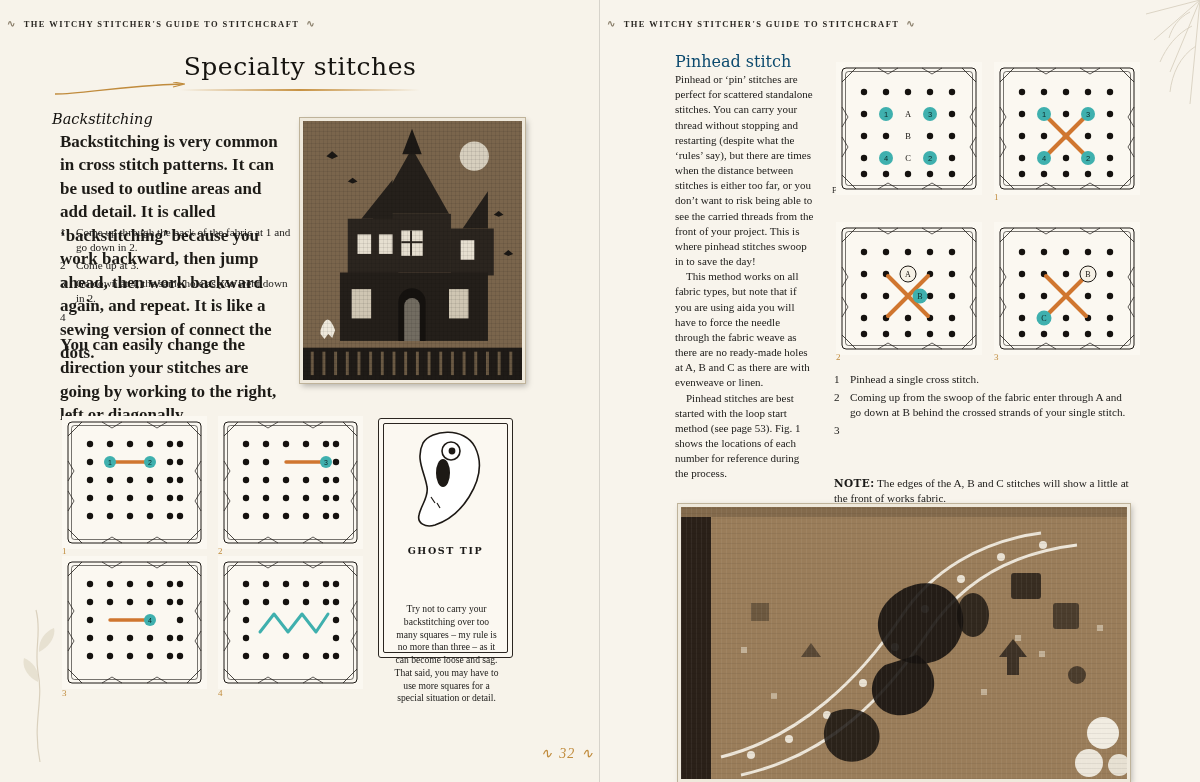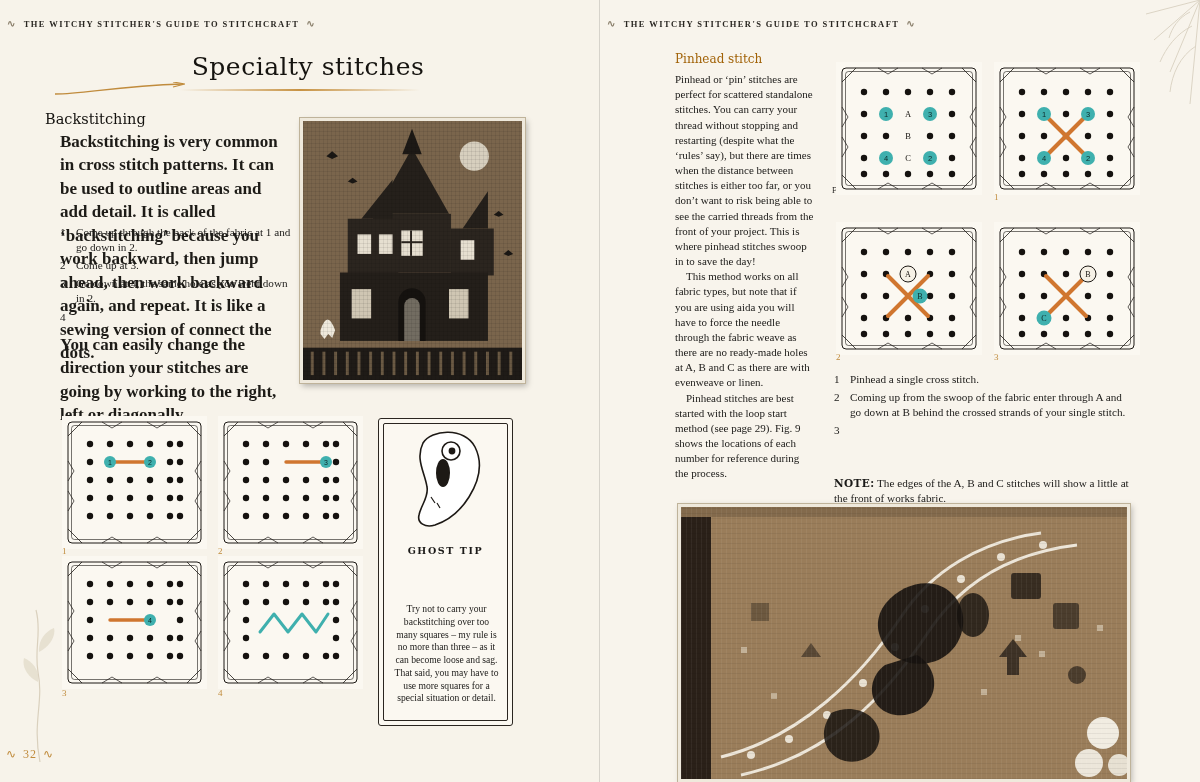--- a/index.html
+++ b/index.html
@@ -26,21 +26,21 @@
     font-size:8.5px; letter-spacing:1.4px;
     font-family:"Liberation Serif", serif;
     font-weight:bold;
     color:#2a2722;
     text-transform:uppercase;
   }
   .runhead .orn { color:#8a7f6b; font-size:10px; padding:0 7px; }
 
   
   .chapter-title {
-    position:absolute; top:52px; left:8px; width:600px; text-align:center;
+    position:absolute; top:52px; left:0; width:600px; text-align:center;
     font-size:25px; font-family:"DejaVu Serif", serif; letter-spacing:.5px;
     color:#15130f;
   }
   .title-rule {
     position:absolute; top:89px; left:180px; width:240px; height:2px;
     background:linear-gradient(to right, rgba(198,140,58,0), #c79243, rgba(198,140,58,0));
   }
   .flourish-left {
     position:absolute; top:82px; left:55px; width:130px; height:14px;
   }
@@ -83,48 +83,48 @@
     position:absolute;
     width:145px; height:133px;
     background:#fbf8f1;
   }
   .dgm-caption {
     position:absolute; font-size:9px; color:#c08b3c; font-family:"Liberation Serif", serif;
   }
 
   
   .ghost-card {
-    position:absolute; left:378px; top:418px; width:135px; height:308px;
+    position:absolute; left:378px; top:418px; width:135px; height:240px;
     background:#fbf8f1;
     border:1.2px solid #2a2520;
     border-radius:3px;
   }
   .ghost-card-inner {
     position:absolute; inset:4px; border:0.8px solid #2a2520; border-radius:2px;
   }
   .ghost-tip-title {
     position:absolute; top:126px; left:0; width:100%; text-align:center;
     font-size:9.5px; letter-spacing:1.6px; font-family:"DejaVu Serif", serif;
     font-weight:bold;
   }
   .ghost-tip-body {
     position:absolute; top:144px; left:14px; width:107px;
     font-size:9.6px; line-height:1.33; text-align:center;margin-top:40px;
   }
 
   .folio {
-    position:absolute; bottom:20px; left:0; width:600px; text-align:left;
-    font-size:12px; color:#c08b3c; letter-spacing:1px;
+    position:absolute; bottom:20px; left:0; width:600px; text-align:right;
+    font-size:14px; color:#c08b3c; letter-spacing:1px;font-style:italic;
   }
   .folio .orn { padding:0 6px; }
 
   
   .r-sec-head {
     position:absolute; left:75px; top:52px;
-    font-family:"DejaVu Serif", serif; font-size:12px; color:#a16207;
+    font-family:"DejaVu Serif", serif; font-size:16px; color:#0c4a6e;
   }
   .r-col {
     position:absolute; left:75px; top:72px; width:140px;
     font-size:11px; line-height:1.38; text-align:left;
   }
   .r-col p { margin:0 0 0 0; text-indent:0; }
   .r-col p + p { text-indent:11px; }
   .fig-label {
     position:absolute; font-size:8px; font-family:"Liberation Serif", serif;
   }
@@ -170,21 +170,21 @@
     </div>
 
     <div class="chapter-title">Specialty stitches</div>
     <div class="title-rule"></div>
 
     <svg class="flourish-left" viewBox="0 0 130 14">
       <path d="M0 12 C30 12, 60 4, 128 2" stroke="#c08b3c" stroke-width="1.4" fill="none"></path>
       <path d="M118 0 L130 2 L118 5" stroke="#c08b3c" stroke-width="1.2" fill="none"></path>
     </svg>
 
-    <div class="sec-head" style="left:45px; top:111px;">Backstitching</div>
+    <div class="sec-head" style="left:52px; top:111px;font-style:italic;">Backstitching</div>
 
     <div class="body-col" style="left:60px; top:130px; width:230px;">Backstitching is very common in cross stitch patterns. It can be used to outline areas and add detail. It is called ‘backstitching’ because you work backward, then jump ahead, then work backward again, and repeat. It is like a sewing version of connect the dots.</div>
 
     <ul class="numlist" style="position:absolute; left:60px; top:225px; width:235px;">
       <li><span class="n">1</span><span>Come up through the back of the fabric at 1 and go down in 2.</span></li>
       <li><span class="n">2</span><span>Come up at 3.</span></li>
       <li><span class="n">3</span><span>Go down at 4, the same hole as you went down in 2.</span></li>
       <li><span class="n">4</span></li>
     </ul>
 
@@ -464,21 +464,21 @@
         <path d="M142 26 C126 34, 116 48, 110 62"></path>
         <path d="M146 46 C130 56, 122 74, 120 92"></path>
       </g>
     </svg>
 
     <div class="r-sec-head">Pinhead stitch</div>
 
     <div class="r-col">
       <p>Pinhead or ‘pin’ stitches are perfect for scattered standalone stitches. You can carry your thread without stopping and restarting (despite what the ‘rules’ say), but there are times when the distance between stitches is either too far, or you don’t want to risk being able to see the carried threads from the front of your project. This is where pinhead stitches swoop in to save the day!</p>
       <p>This method works on all fabric types, but note that if you are using aida you will have to force the needle through the fabric weave as there are no ready-made holes at A, B and C as there are with evenweave or linen.</p>
-      <p>Pinhead stitches are best started with the loop start method (see page 29). Fig. 9 shows the locations of each number for reference during the process.</p>
+      <p>Pinhead stitches are best started with the loop start method (see page 53). Fig. 1 shows the locations of each number for reference during the process.</p>
     </div>
 
     <div class="fig-label" style="left:232px; top:186px;">Fig.1</div>
 
     <div class="pin-dgm" style="left:236px; top:62px;">
       <svg viewBox="0 0 146 133" width="146" height="133">
         <g stroke="#1d1915" stroke-width="1" fill="none">
           <rect x="6" y="6" width="134" height="121" rx="4"></rect>
           <rect x="9.5" y="9.5" width="127" height="114" rx="3" stroke-width="0.6"></rect>
           <path d="M6 20 L20 6 M126 6 L140 20 M6 113 L20 127 M126 127 L140 113" stroke-width="0.8"></path>

